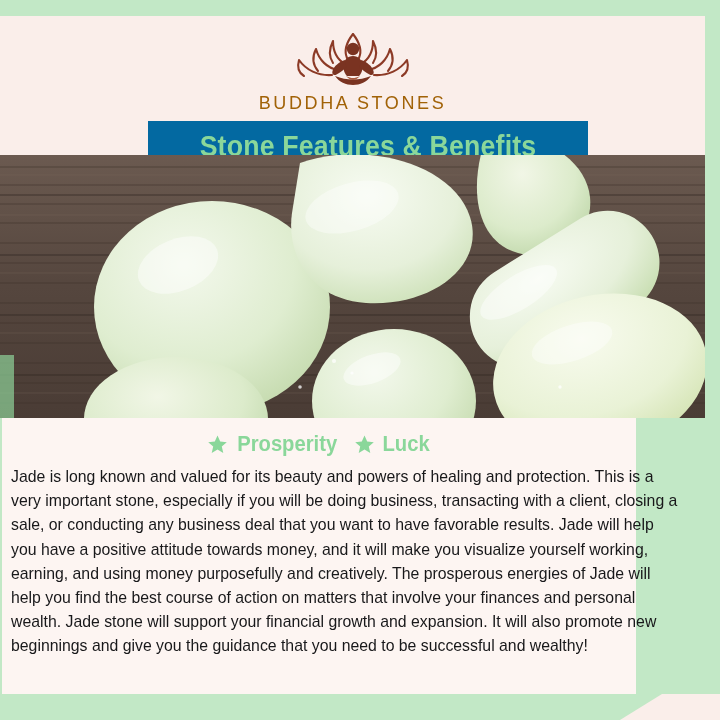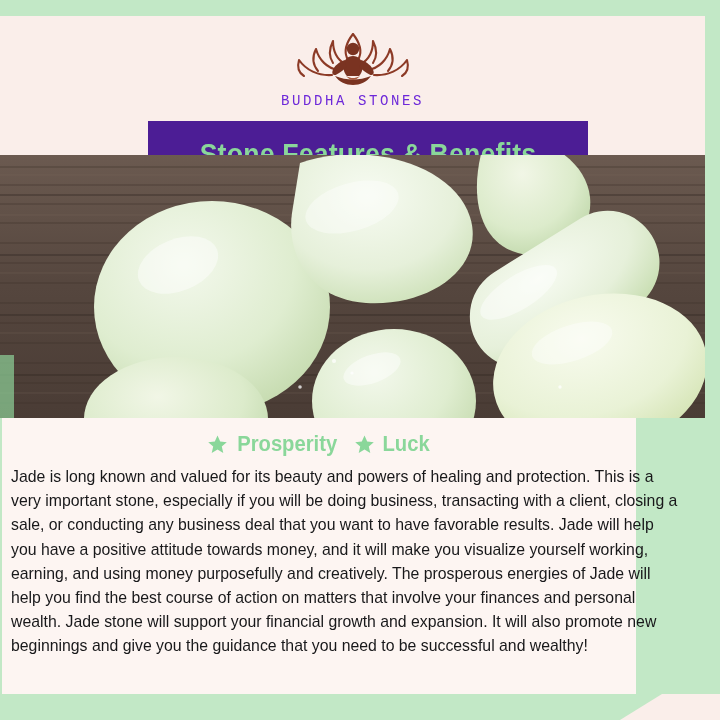--- a/index.html
+++ b/index.html
@@ -31,30 +31,30 @@
     position:absolute; left:0; top:16px; width:705px; height:139px;
     background:#faeeea;
   }
   .logo-wrap {
     position:absolute; left:0; right:0; top:10px;
     display:flex; flex-direction:column; align-items:center;
   }
   .logo-mark { width:128px; height:62px; display:block; }
   .logo-text {
     margin-top:5px;
-    font-family:Liberation Mono, monospace;
-    font-size:14px; letter-spacing:2.6px; color:#6d28d9;
+    font-family:Liberation Sans, sans-serif;
+    font-size:18px; letter-spacing:2.6px; color:#a16207;
     white-space:nowrap;
   }
 
   
   .title-banner {
     position:absolute; left:148px; top:105px; width:440px; height:50px;
-    background:#4c1d95;
-    display:flex; align-items:flex-end; justify-content:center;
+    background:#0369a1;
+    display:flex; align-items:center; justify-content:center;
   }
   .title-text {
     font-family:"Liberation Sans Narrow","Liberation Sans", sans-serif;
     font-weight:bold; font-size:29px; color:#8ad79a;
     letter-spacing:.2px; transform:scaleX(.92); white-space:nowrap;
   }
 
   
   .photo {
     position:absolute; left:0; top:155px; width:705px; height:263px;

